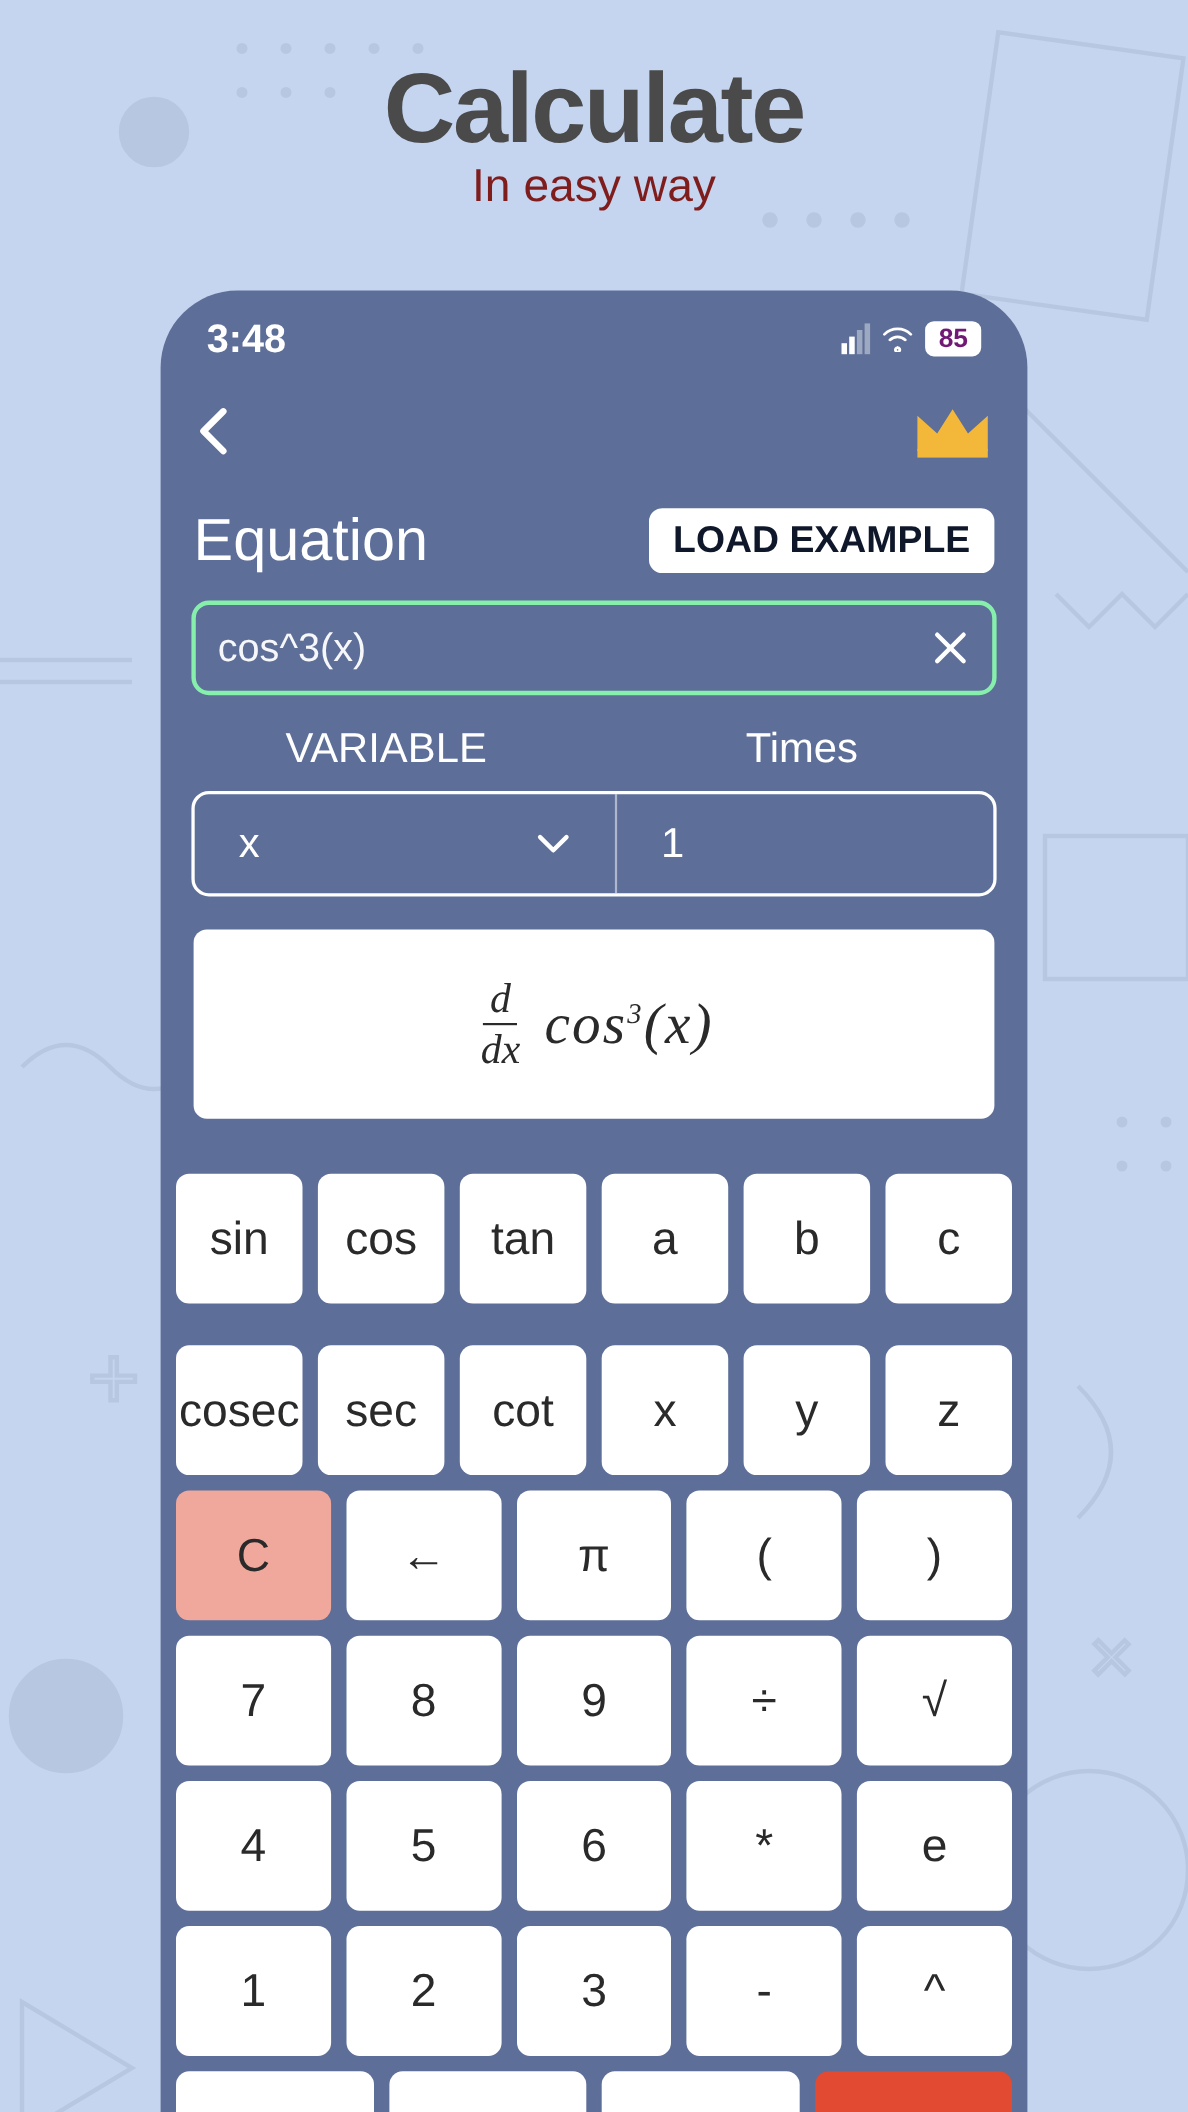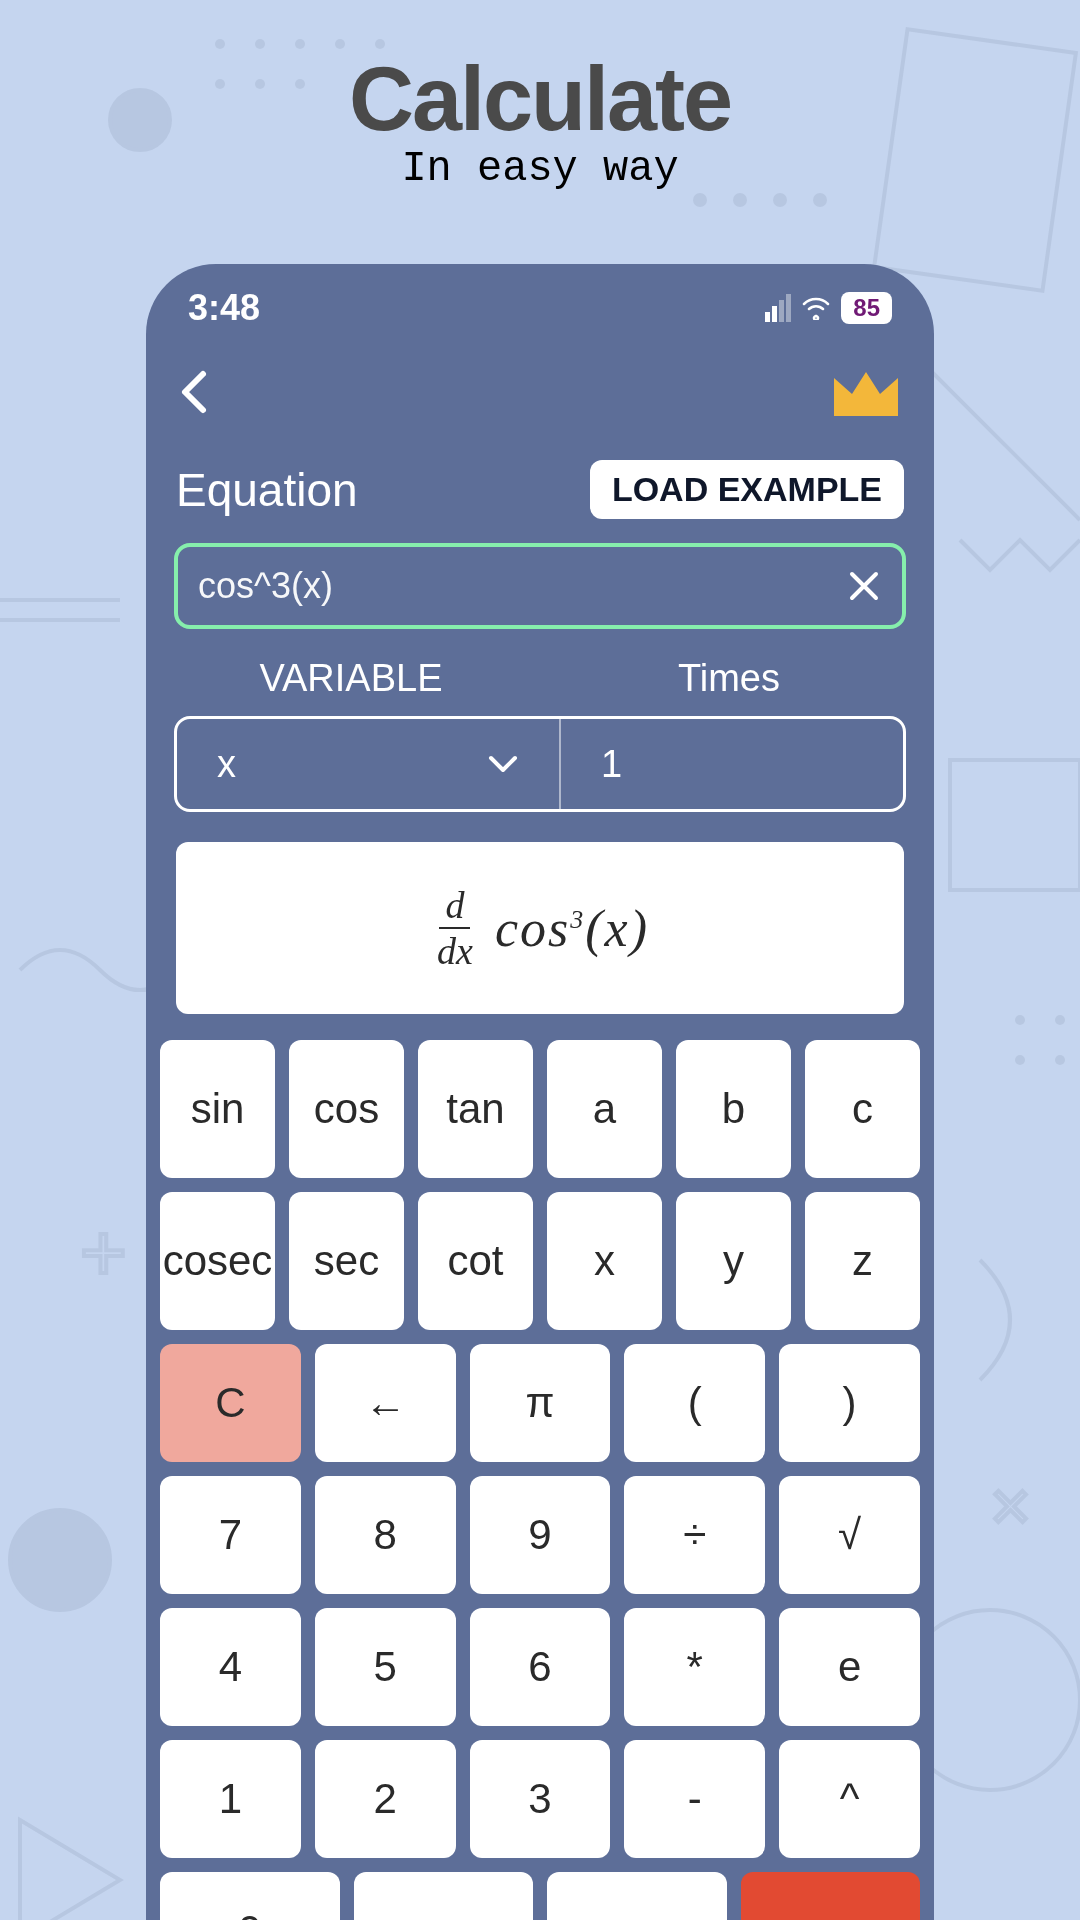--- a/index.html
+++ b/index.html
@@ -24,24 +24,23 @@
     z-index: 2;
   }
   .title {
     font-size: 90px;
     font-weight: 900;
     color: #4a4a4a;
     letter-spacing: -2px;
   }
   .subtitle {
     font-size: 42px;
-    color: #000000;
+    color: #7f1d1d;
     font-weight: 400;
     margin-top: -6px;
-    font-family: Liberation Mono, monospace;
   }
   .phone {
     position: absolute;
     left: 146px;
     top: 264px;
     width: 788px;
     height: 1668px;
     background: #5d6e98;
     border-radius: 70px 70px 0 0;
     overflow: hidden;
@@ -71,21 +70,21 @@
     padding: 30px 30px 10px 30px;
   }
   .back-chevron { color: #fff; }
   .crown { color: #f3b73a; }
   .eq-row {
     display: flex;
     justify-content: space-between;
     align-items: center;
     padding: 30px 30px 14px 30px;
   }
-  .eq-label { color: #fff; font-size: 46px; font-weight: 400; }
+  .eq-label { color: #fff; font-size: 54px; font-weight: 400; }
   .load-btn {
     background: #fff; color: #0f172a;
     font-weight: 800; font-size: 34px;
     border-radius: 12px;
     padding: 10px 22px;
     border: none;
   }
   .input-box {
     margin: 10px 28px 0 28px;
     border: 4px solid #86efac;
@@ -154,21 +153,21 @@
     border-radius: 12px;
     height: 118px;
     display: flex;
     align-items: center;
     justify-content: center;
     font-size: 42px;
     color: #2a2a2a;
     border: none;
     font-weight: 500;
   }
-  .key.sm { height: 138px; }
+  .key.sm { height: 118px; margin-top: 24px; }
   .key.clear { background: #f0a89d; }
   .key.equals { background: #e24a32; color: #fff; }
   .krow5 .key { flex: 1; }
   .span2 { flex: 2.07; }
 </style>
 </head>
 <body>
 
 <svg class="bg-pattern" viewBox="0 0 1080 1920">
   <g stroke="#6b7a95" stroke-width="4" fill="none">

